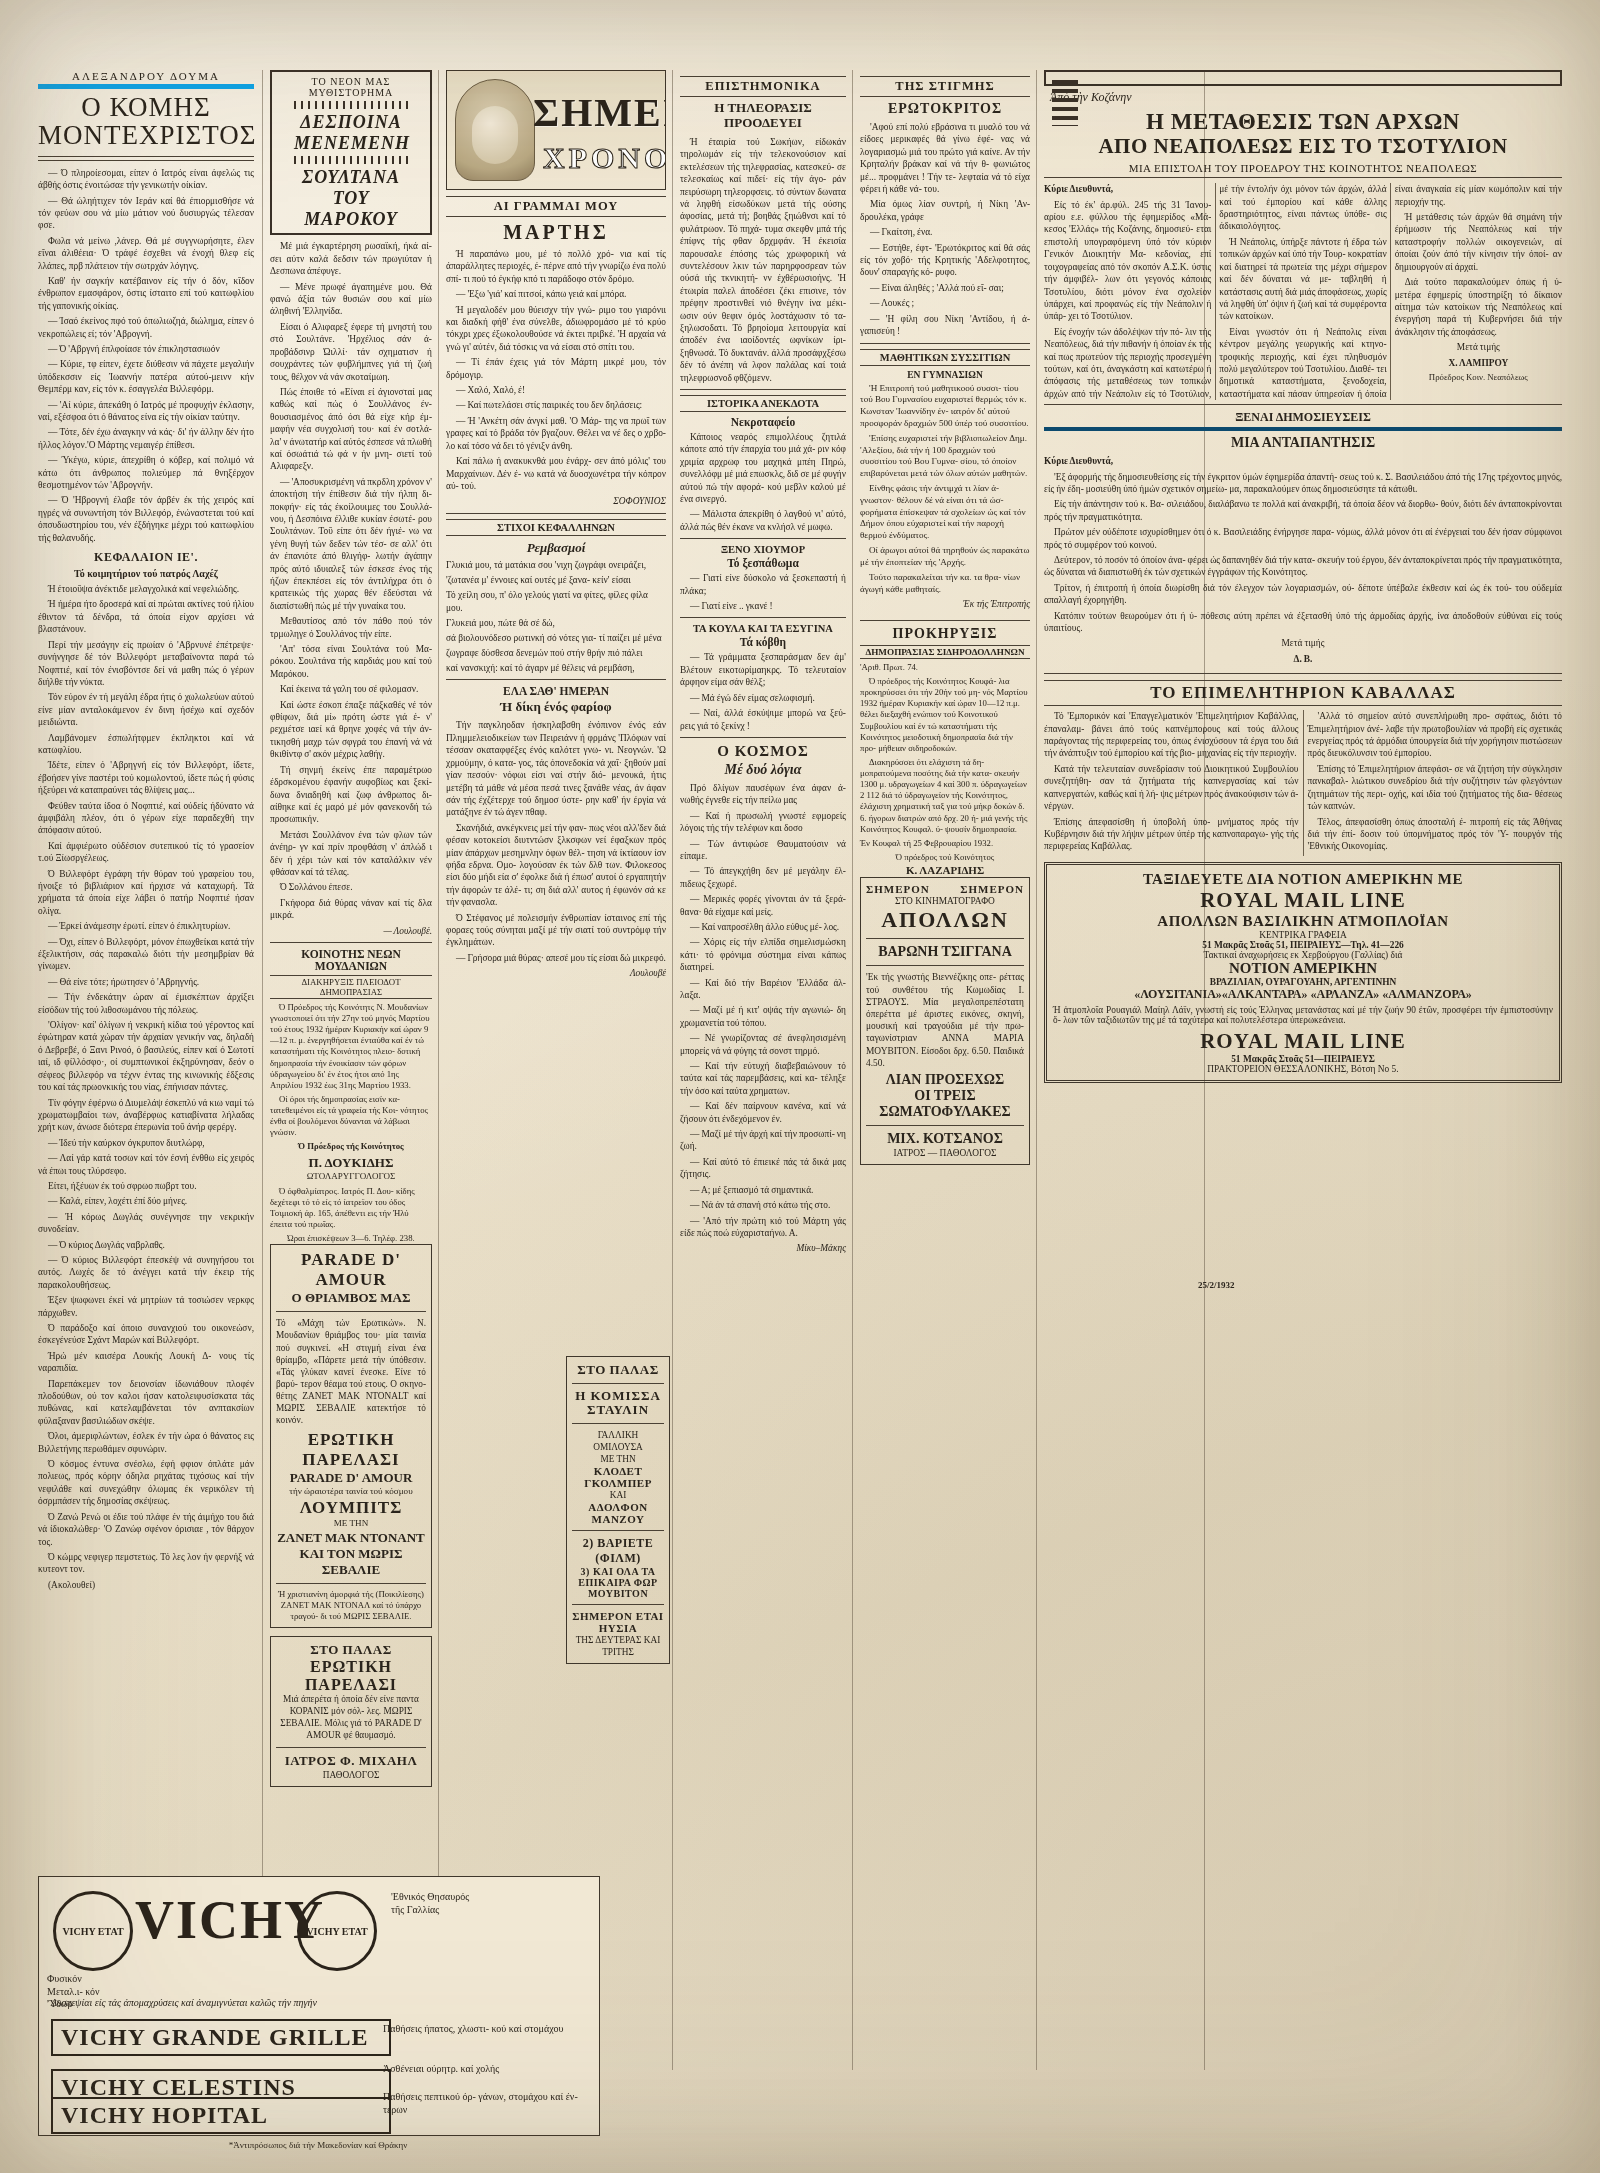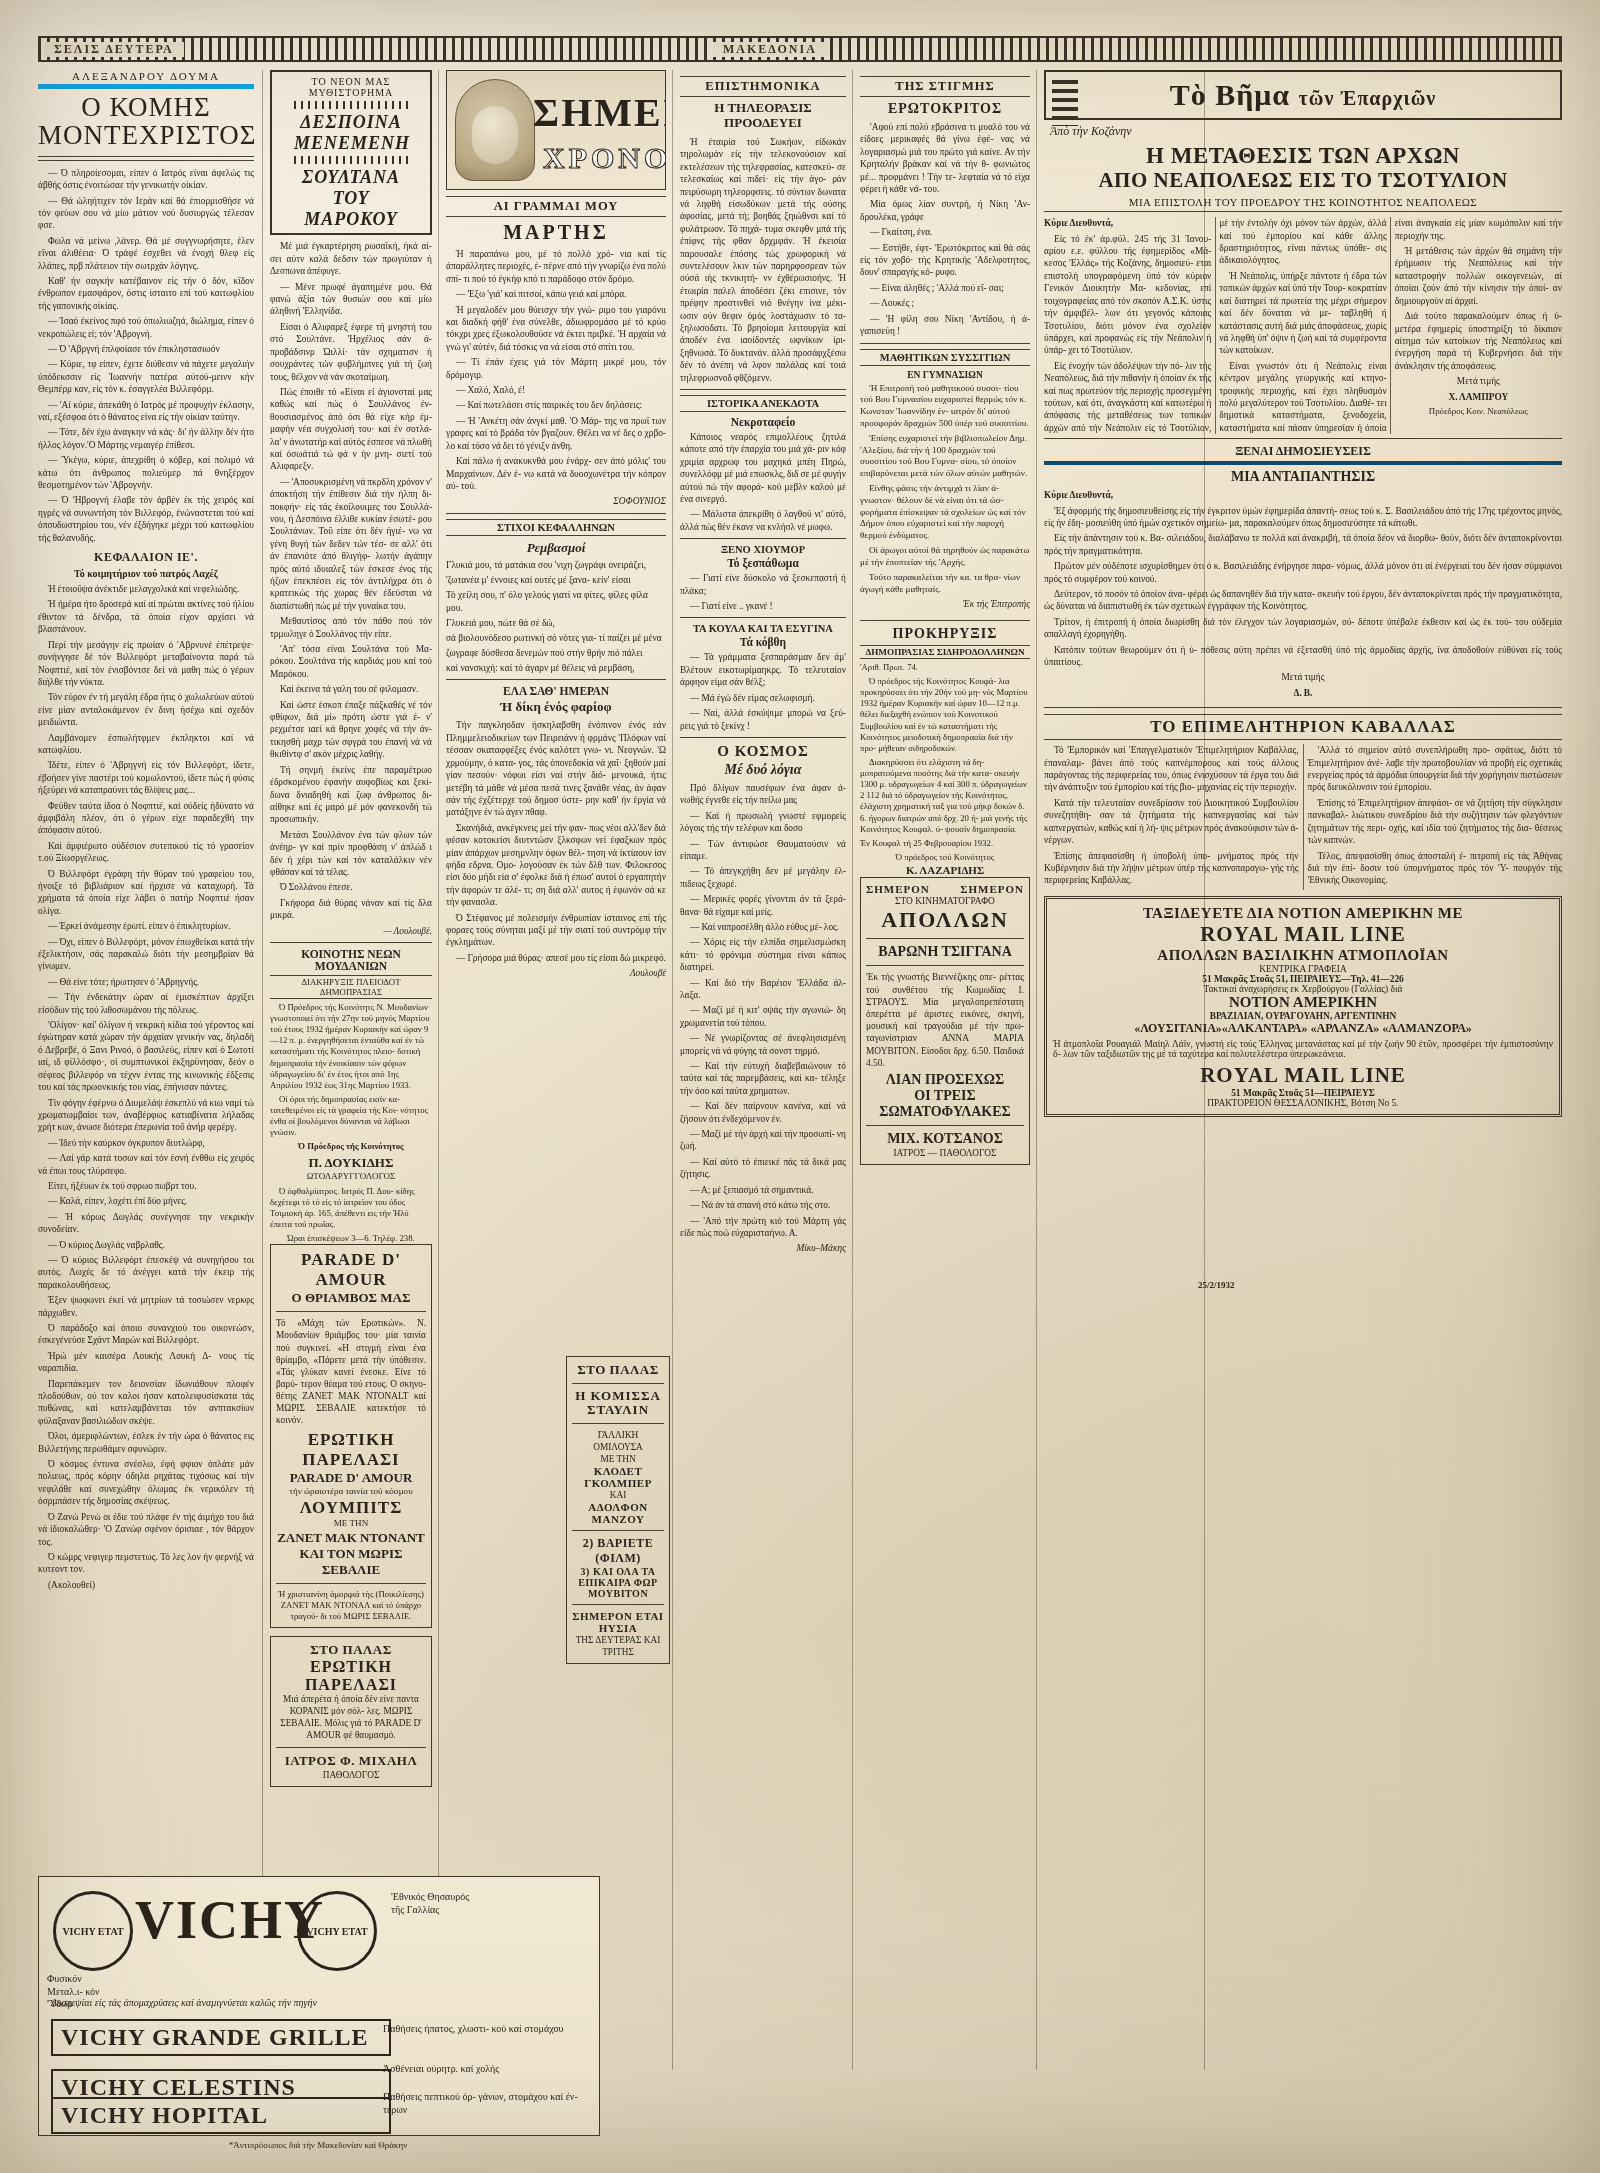--- a/index.html
+++ b/index.html
@@ -142,25 +142,20 @@
   .it{font-style:italic;}
   .b{font-weight:bold;}
 </style>
 </head>
 <body>
 
 <div class="paper"></div>
 
 <div class="sheet">
 
-  <div class="masthead">
-    <span>ΣΕΛΙΣ ΔΕΥΤΕΡΑ</span>
-    <span>ΜΑΚΕΔΟΝΙΑ</span>
-    <span style="width:180px;visibility:hidden">.</span>
-  </div>
 
   <div class="rule" style="left:224px"></div>
   <div class="rule" style="left:400px"></div>
   <div class="rule" style="left:634px"></div>
   <div class="rule" style="left:814px"></div>
   <div class="rule" style="left:998px"></div>
   <div class="rule" style="left:1166px"></div>
 
   <div class="cols">
 
@@ -431,24 +426,20 @@
         <div class="t2">ΟΙ ΤΡΕΙΣ ΣΩΜΑΤΟΦΥΛΑΚΕΣ</div>
         <div class="thinline"></div>
         <div class="t2">ΜΙΧ. ΚΟΤΣΑΝΟΣ</div>
         <div class="t3">ΙΑΤΡΟΣ — ΠΑΘΟΛΟΓΟΣ</div>
       </div>
     </div>
 
     <div class="col" style="left:1006px;width:518px;">
       <div class="epar-block">
         <div class="epar-bars"></div>
-        <div class="epar-title">
-          <span>Τὸ Βῆμα</span>
-          <span style="font-size:20px">τῶν Ἐπαρχιῶν</span>
-        </div>
       </div>
       <div class="it" style="font-size:12px;margin:4px 0 4px 6px">Ἀπὸ τὴν Κοζάνην</div>
       <div class="big-head">Η ΜΕΤΑΘΕΣΙΣ ΤΩΝ ΑΡΧΩΝ</div>
       <div class="big-head" style="font-size:21px">ΑΠΟ ΝΕΑΠΟΛΕΩΣ ΕΙΣ ΤΟ ΤΣΟΤΥΛΙΟΝ</div>
       <div class="sub-head" style="margin-top:4px">ΜΙΑ ΕΠΙΣΤΟΛΗ ΤΟΥ ΠΡΟΕΔΡΟΥ ΤΗΣ ΚΟΙΝΟΤΗΤΟΣ ΝΕΑΠΟΛΕΩΣ</div>
 
       <div class="three-col body-txt" style="margin-top:2px">
         <p class="b" style="text-indent:0">Κύριε Διευθυντά,</p>
         <p>Είς τό έκ' άρ.φύλ. 245 τής 31 Ίανου- αρίου ε.ε. φύλλου τής έφημερίδος «Μά- κεσος 'Ελλάς» τής Κοζάνης, δημοσιεύ- εται επιστολή υπογραφόμενη ύπό τόν κύριον Γενικόν Διοικητήν Μα- κεδονίας, επί τοιχογραφείας από τόν σκοπόν Α.Σ.Κ. ύστις τήν άμφιβέλ- λων ότι γεγονός κάποιας Τσοτυλίου, διότι μόνον ένα σχολείον ύπάρχει, καί προφανώς είς τήν Νεάπολιν ή ύπάρ- χει τό Τσοτύλιον.</p>
         <p>Είς ένοχήν τών άδολέψων τήν πό- λιν τής Νεαπόλεως, διά τήν πιθανήν ή όποίαν έκ τής καί πως πρωτεύον τής περιοχής προσεγμένη τούτων, καί ότι, άναγκάστη καί κατωτέρω ή άπόφασις τής μεταθέσεως των τοπικών άρχών από τήν Νεάπολιν είς τό Τσοτύλιον, μέ τήν έντολήν όχι μόνον τών άρχών, άλλά καί τού έμπορίου καί κάθε άλλης δραστηριότητος, είναι πάντως ύπόθε- σις άδικαιολόγητος.</p>

